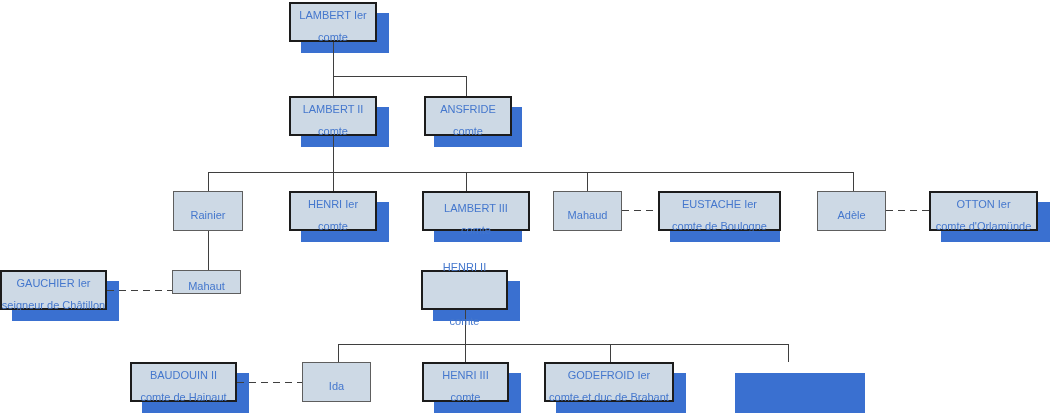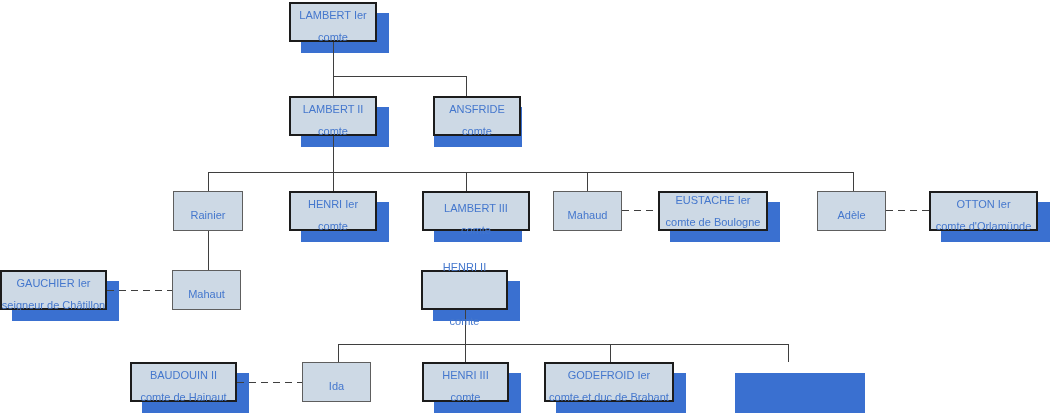--- a/index.html
+++ b/index.html
@@ -96,57 +96,57 @@
     <div class="edge dashed" style="left: 107px; top: 290px; width: 65px; height: 1px;"></div>
     <div class="edge dashed" style="left: 237px; top: 382px; width: 65px; height: 1px;"></div>
     <div class="node emphasis" style="left: 289px; top: 2px; width: 88px; height: 40px;">
       <div class="name">LAMBERT Ier</div>
       <div class="title">comte</div>
     </div>
     <div class="node emphasis" style="left: 289px; top: 96px; width: 88px; height: 40px; text-align: right;">
       <div class="name">LAMBERT II</div>
       <div class="title">comte</div>
     </div>
-    <div class="node emphasis" style="left: 433px; top: 96px; width: 88px; height: 40px;">
+    <div class="node emphasis" style="left: 424px; top: 96px; width: 88px; height: 40px;">
       <div class="name">ANSFRIDE</div>
       <div class="title">comte</div>
     </div>
     <div class="node plain" style="left: 173px; top: 191px; width: 70px; height: 40px;">
       <div class="name">Rainier</div>
 
     </div>
     <div class="node emphasis" style="left: 289px; top: 191px; width: 88px; height: 40px; align-items: center;">
       <div class="name">HENRI Ier</div>
       <div class="title">comte</div>
     </div>
     <div class="node emphasis" style="left: 422px; top: 191px; width: 108px; height: 40px; justify-content: space-between;">
       <div class="name">LAMBERT III</div>
       <div class="title">comte</div>
     </div>
     <div class="node plain" style="left: 553px; top: 191px; width: 69px; height: 40px;">
       <div class="name">Mahaud</div>
 
     </div>
-    <div class="node emphasis" style="left: 658px; top: 191px; width: 110px; height: 40px; justify-content: flex-end;">
+    <div class="node emphasis" style="left: 658px; top: 191px; width: 123px; height: 40px;">
       <div class="name">EUSTACHE Ier</div>
       <div class="title">comte de Boulogne</div>
     </div>
     <div class="node plain" style="left: 817px; top: 191px; width: 69px; height: 40px;">
       <div class="name">Adèle</div>
 
     </div>
     <div class="node emphasis" style="left: 929px; top: 191px; width: 109px; height: 40px;">
       <div class="name">OTTON Ier</div>
       <div class="title">comte d'Orlamünde</div>
     </div>
     <div class="node emphasis" style="left: 0px; top: 270px; width: 107px; height: 40px;">
       <div class="name">GAUCHIER Ier</div>
       <div class="title">seigneur de Châtillon</div>
     </div>
-    <div class="node plain" style="left: 172px; top: 270px; width: 69px; height: 40px;">
+    <div class="node plain" style="left: 172px; top: 270px; width: 69px; height: 24px;">
       <div class="name">Mahaut</div>
 
     </div>
     <div class="node emphasis" style="left: 421px; top: 270px; width: 87px; height: 40px; gap: 32px;">
       <div class="name">HENRI II</div>
       <div class="title">comte</div>
     </div>
     <div class="node emphasis" style="left: 130px; top: 362px; width: 107px; height: 40px;">
       <div class="name">BAUDOUIN II</div>
       <div class="title">comte de Hainaut</div>

